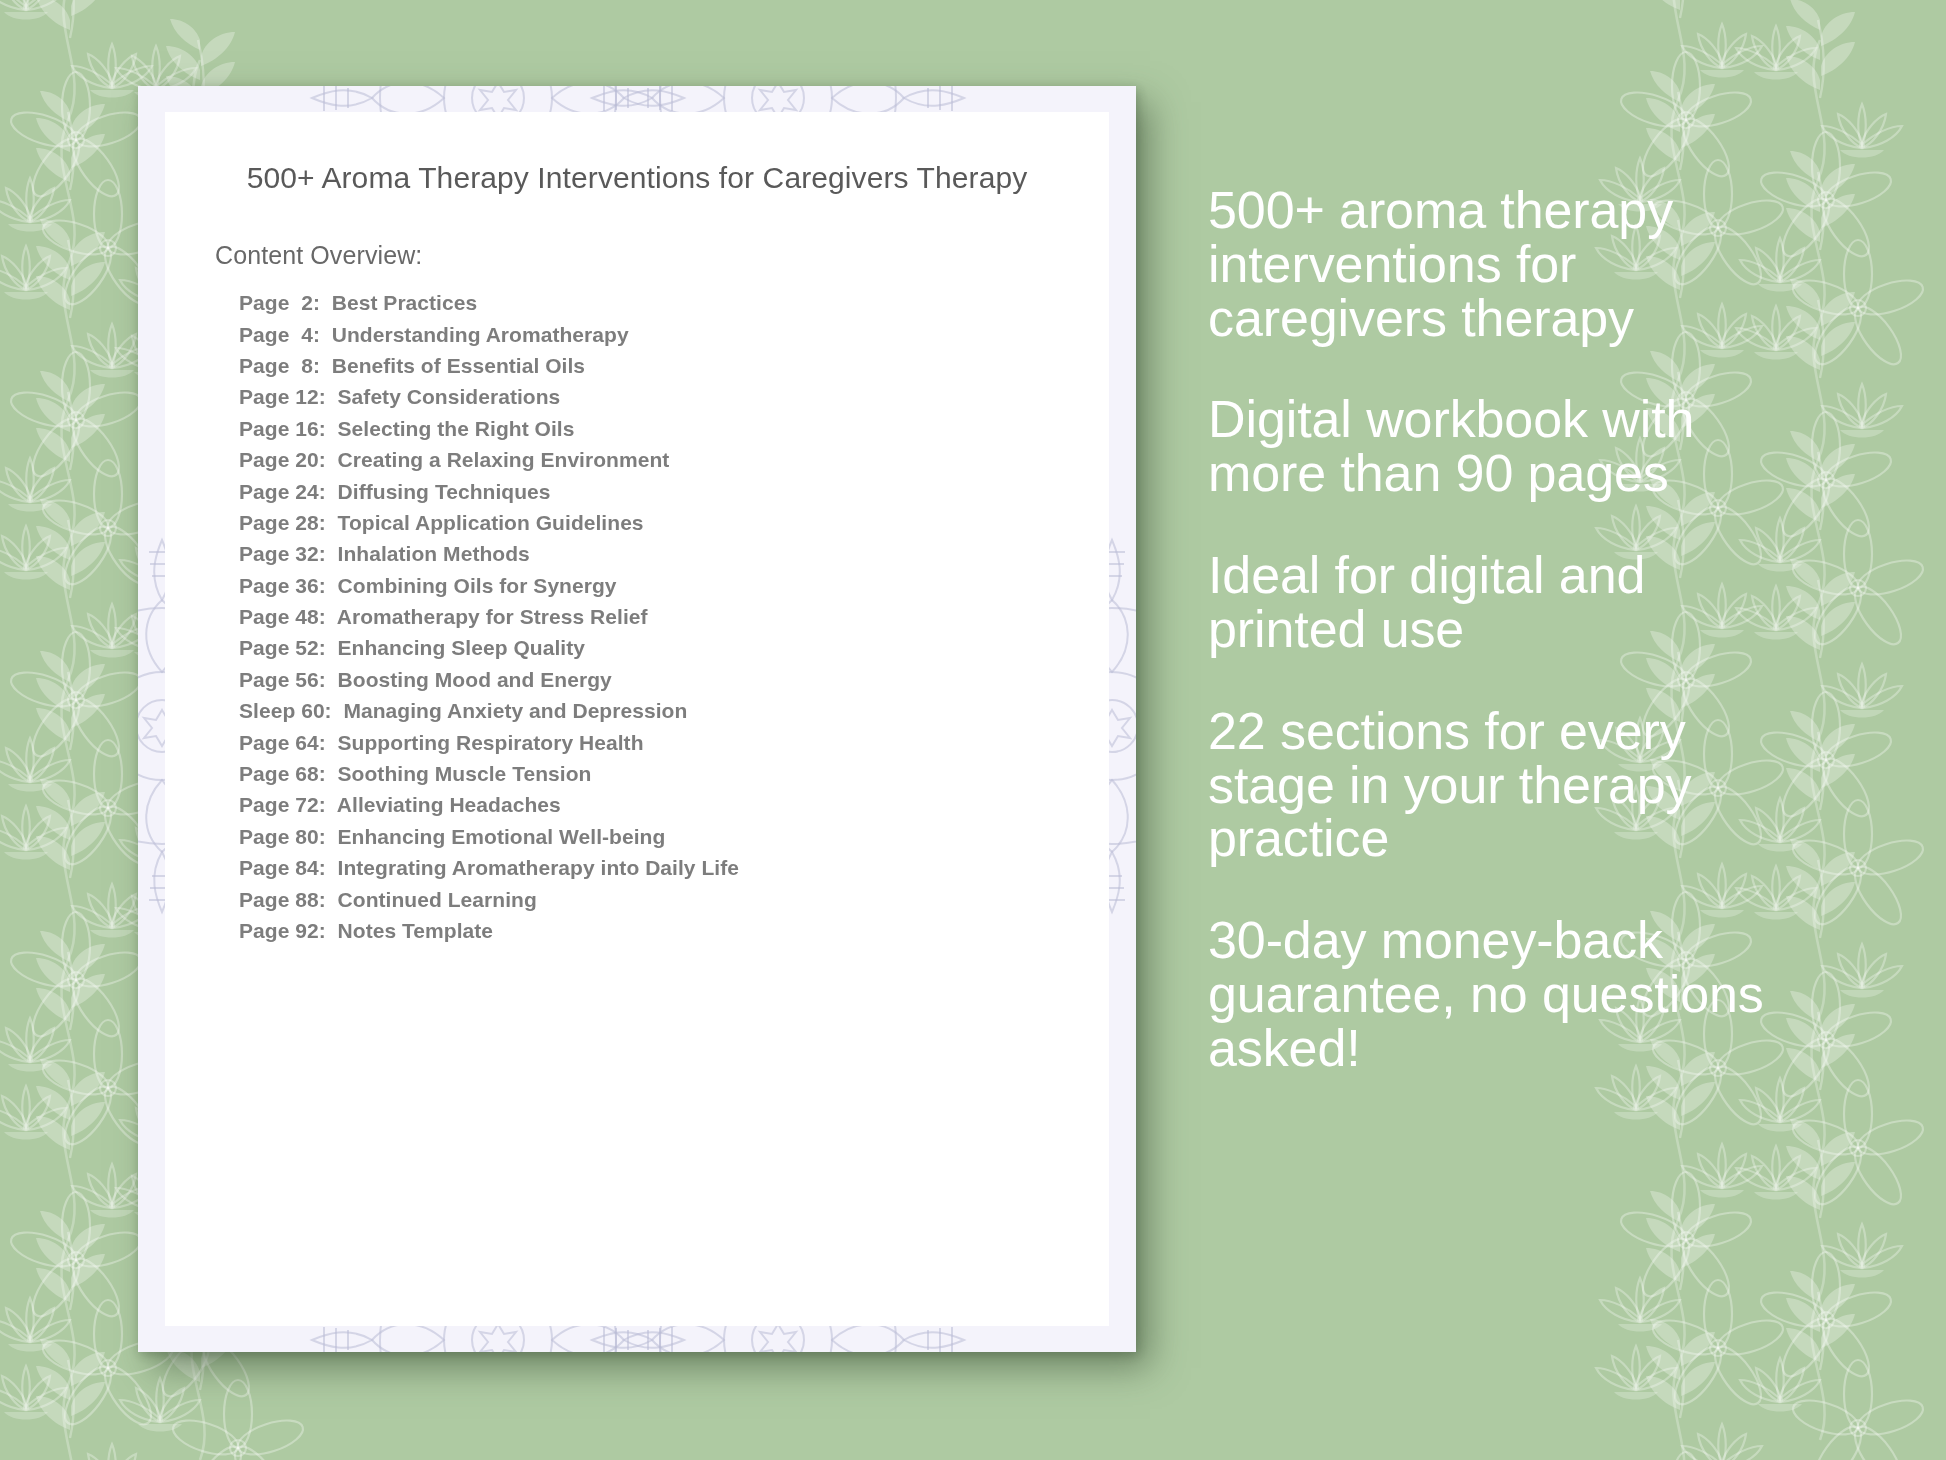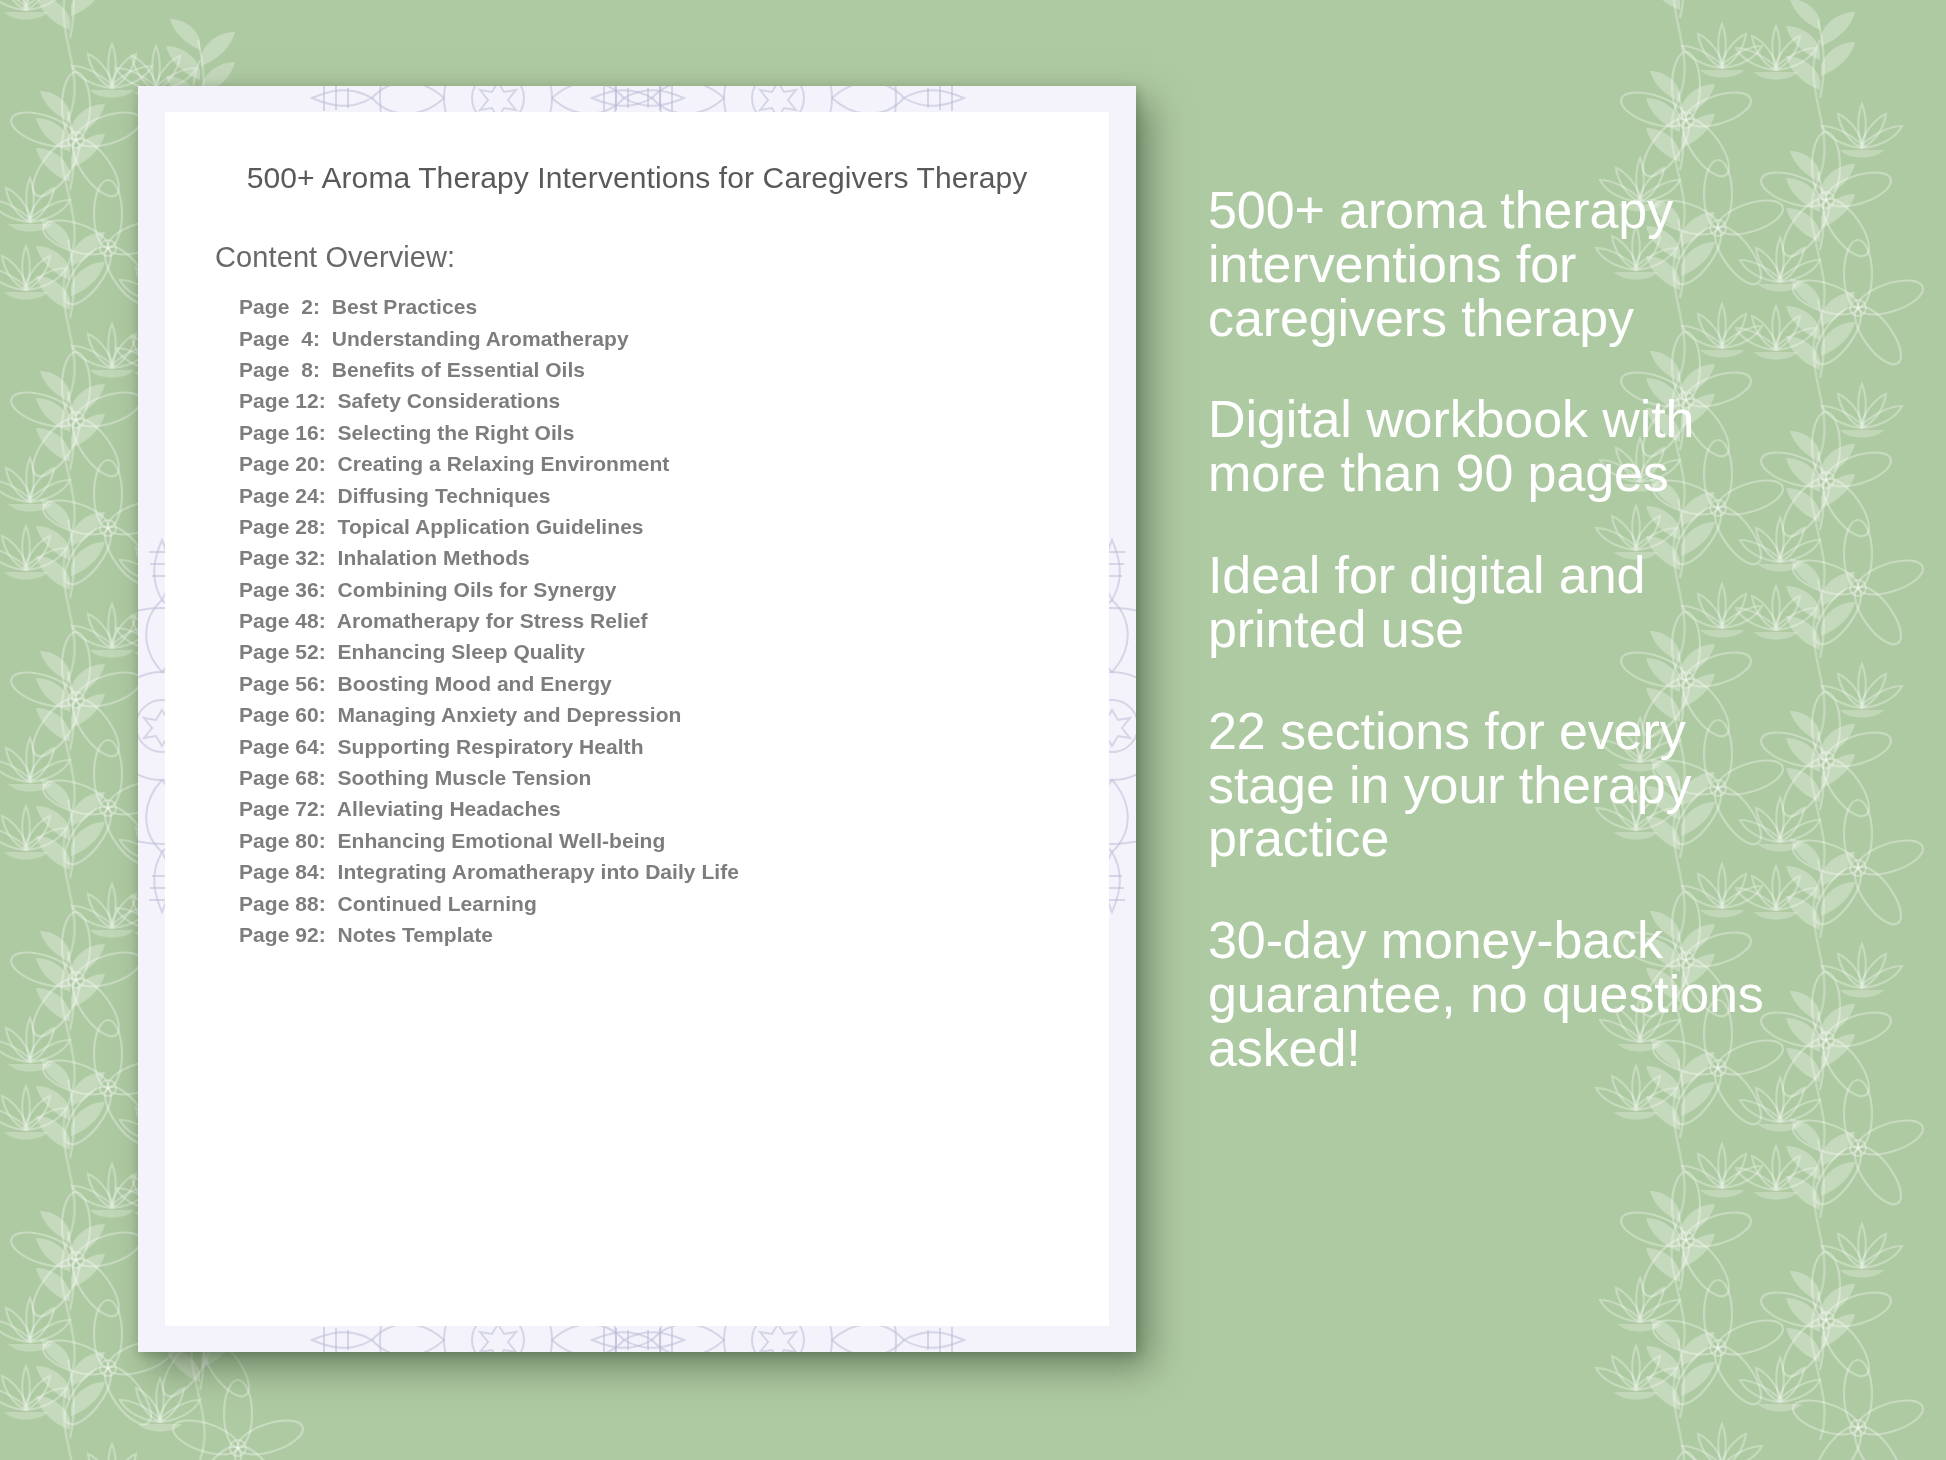--- a/index.html
+++ b/index.html
@@ -67,21 +67,21 @@
     margin: 46px 60px 0 60px;
     text-align: center;
     font-size: 30px;
     line-height: 1.34;
     font-weight: 400;
     color: #595959;
     letter-spacing: 0.1px;
   }
   #overview-label {
     margin: 43px 0 0 50px;
-    font-size: 29px;
+    font-size: 25px;
     color: #686868;
     font-weight: 400;
     letter-spacing: 0.1px;
   }
   #toc {
     margin: 17px 0 0 74px;
     list-style: none;
   }
   #toc li {
     font-size: 21px;
@@ -261,21 +261,21 @@
       <li><span class="pg">Page 12:</span>  <span class="tt">Safety Considerations</span></li>
       <li><span class="pg">Page 16:</span>  <span class="tt">Selecting the Right Oils</span></li>
       <li><span class="pg">Page 20:</span>  <span class="tt">Creating a Relaxing Environment</span></li>
       <li><span class="pg">Page 24:</span>  <span class="tt">Diffusing Techniques</span></li>
       <li><span class="pg">Page 28:</span>  <span class="tt">Topical Application Guidelines</span></li>
       <li><span class="pg">Page 32:</span>  <span class="tt">Inhalation Methods</span></li>
       <li><span class="pg">Page 36:</span>  <span class="tt">Combining Oils for Synergy</span></li>
       <li><span class="pg">Page 48:</span>  <span class="tt">Aromatherapy for Stress Relief</span></li>
       <li><span class="pg">Page 52:</span>  <span class="tt">Enhancing Sleep Quality</span></li>
       <li><span class="pg">Page 56:</span>  <span class="tt">Boosting Mood and Energy</span></li>
-      <li><span class="pg">Page 60:</span>  <span class="tt">Managing Anxiety and Depression</span></li>
+      <li><span class="pg">Sleep 60:</span>  <span class="tt">Managing Anxiety and Depression</span></li>
       <li><span class="pg">Page 64:</span>  <span class="tt">Supporting Respiratory Health</span></li>
       <li><span class="pg">Page 68:</span>  <span class="tt">Soothing Muscle Tension</span></li>
       <li><span class="pg">Page 72:</span>  <span class="tt">Alleviating Headaches</span></li>
       <li><span class="pg">Page 80:</span>  <span class="tt">Enhancing Emotional Well-being</span></li>
       <li><span class="pg">Page 84:</span>  <span class="tt">Integrating Aromatherapy into Daily Life</span></li>
       <li><span class="pg">Page 88:</span>  <span class="tt">Continued Learning</span></li>
       <li><span class="pg">Page 92:</span>  <span class="tt">Notes Template</span></li>
     </ul>
   </div>
 </div>

